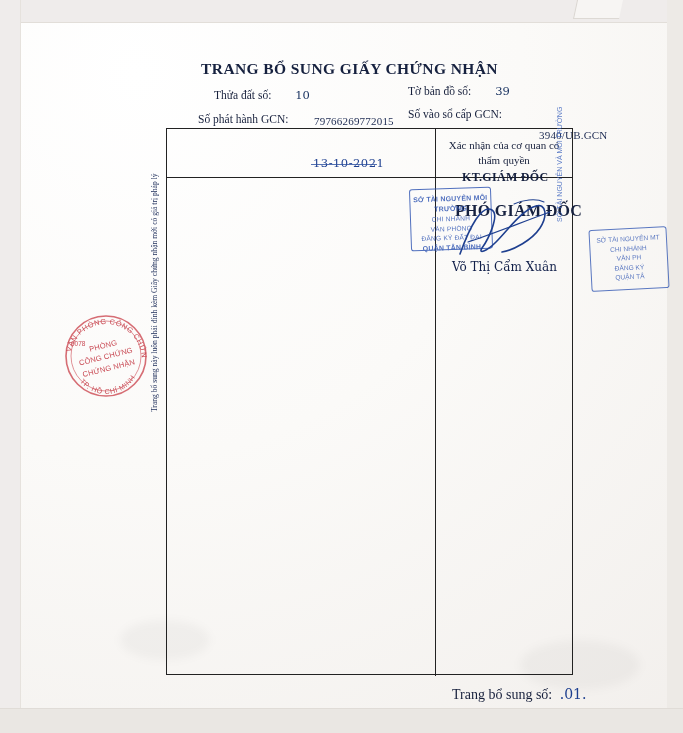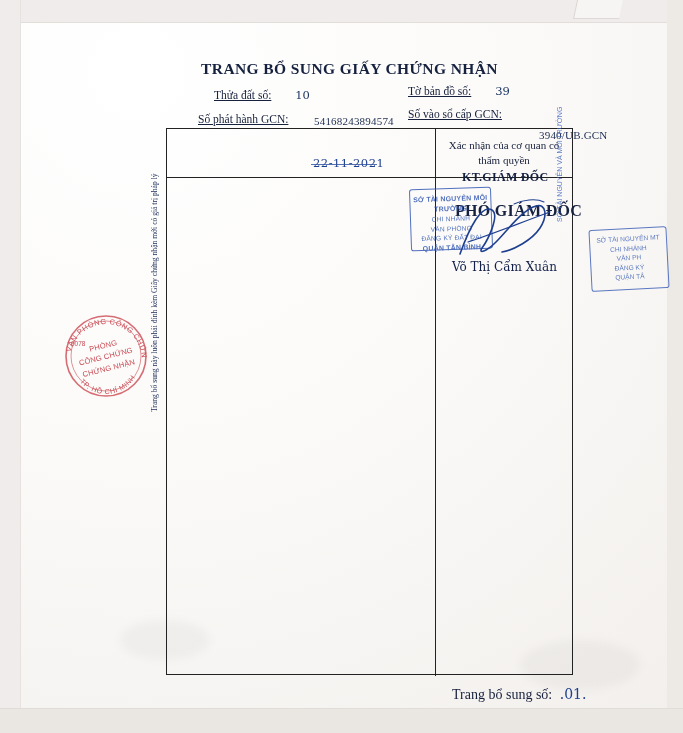--- a/index.html
+++ b/index.html
@@ -85,21 +85,21 @@
     font-family: "Liberation Serif", serif;
     padding-left: 8px;
   }
 
   .field-row {
     position: absolute;
     font-size: 11.5px;
     color: #17203c;
     white-space: nowrap;
   }
-  .field-label { font-weight: normal; text-decoration: underline; }
+  .field-label { font-weight: normal; }
   .field-value {
     font-family: "Liberation Serif", serif;
     color: #15306b;
   }
   .hand {
     font-family: "DejaVu Serif", serif;
     color: #16305f;
   }
 
   #row-thua  { left: 214px; top: 88px; }
@@ -376,41 +376,41 @@
     </div>
 
     <div class="field-row" id="row-to">
       <span class="field-label">Tờ bản đồ số:</span>
       <span class="field-value val-offset hand">39</span>
     </div>
 
     <div class="field-row" id="row-phat">
       <span class="field-label">Số phát hành GCN:</span>
     </div>
-    <div class="printed-num" id="num-gcn">54168243894574</div>
+    <div class="printed-num" id="num-gcn">79766269772015</div>
 
     <div class="field-row" id="row-sovao">
       <span class="field-label">Số vào sổ cấp GCN:</span>
     </div>
     <div class="printed-num" id="num-sovao">3940/UB.GCN</div>
 
     <div class="table">
       <div class="vline"></div>
       <div class="hline"></div>
 
 
       <div class="th-right">
         <span>Xác nhận của cơ quan có</span>
         <span>thẩm quyền</span>
       </div>
 
     </div>
 
     <div class="sign-date">
-      <span>22-11-2021</span>
+      <span>13-10-2021</span>
       <span class="strike"></span>
     </div>
     <div class="kt-line">KT.GIÁM ĐỐC</div>
     <div class="pho-line">PHÓ GIÁM ĐỐC</div>
 
     <div class="stamp-square">
       <div class="big">SỞ TÀI NGUYÊN MÔI TRƯỜNG</div>
       <div>CHI NHÁNH</div>
       <div>VĂN PHÒNG</div>
       <div>ĐĂNG KÝ ĐẤT ĐAI</div>

